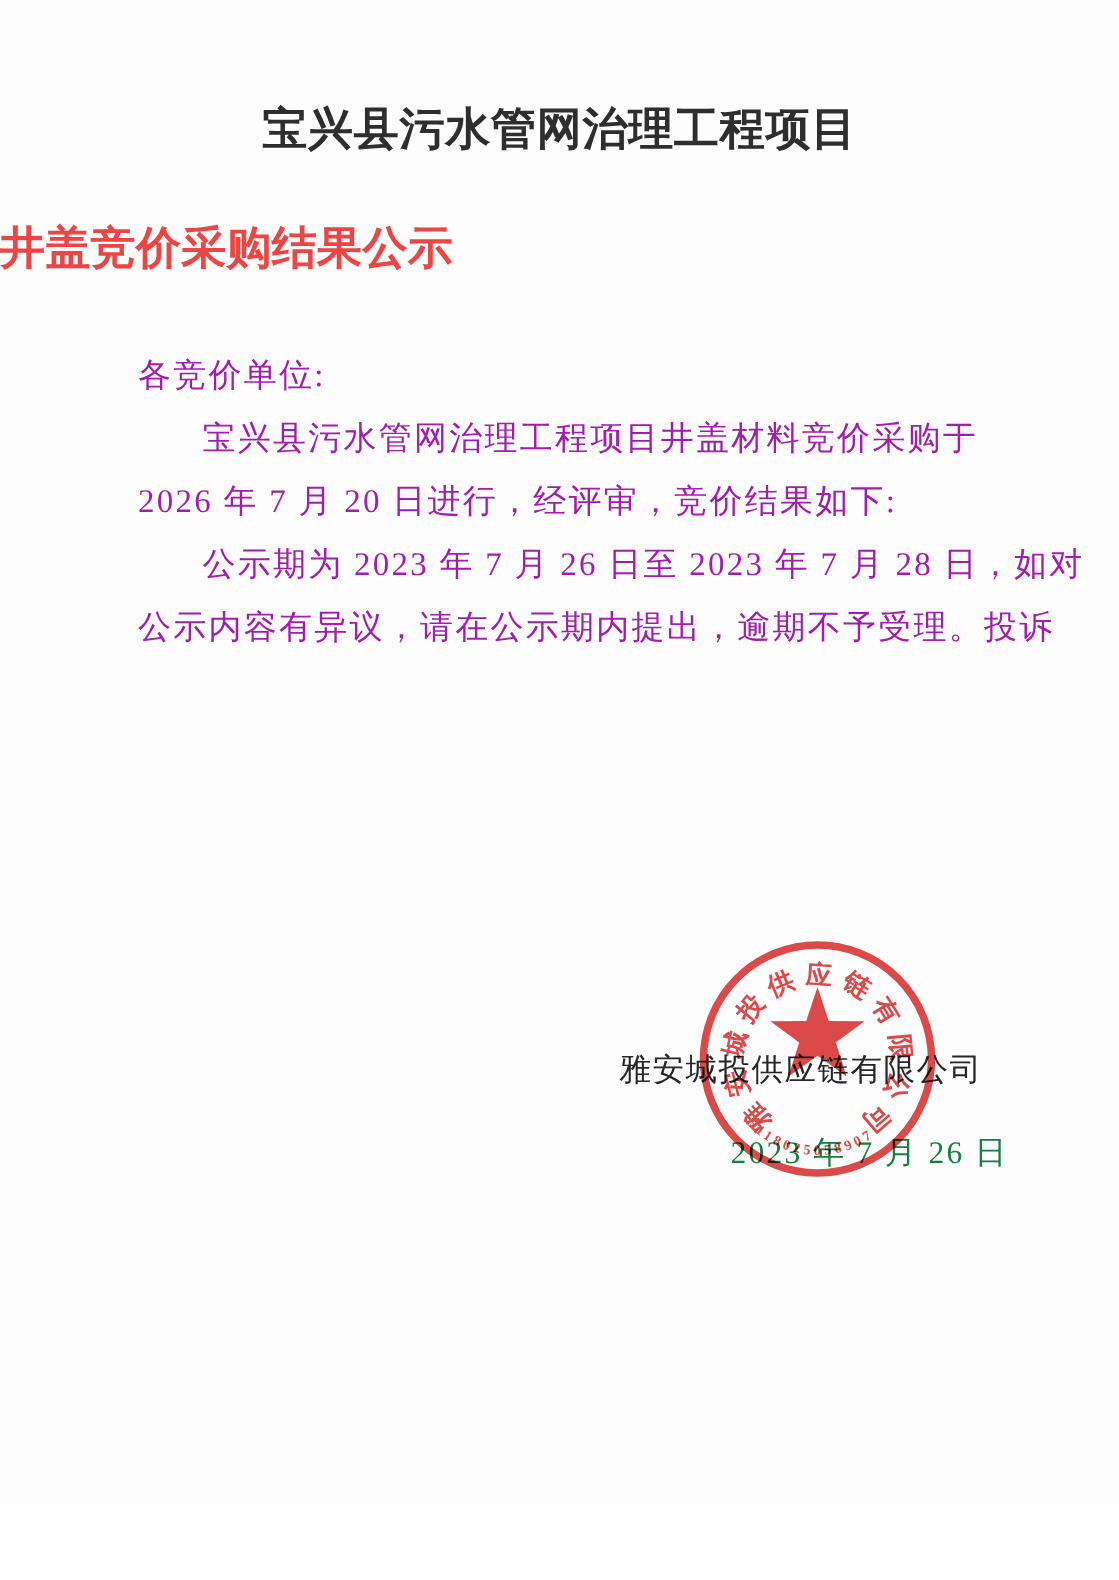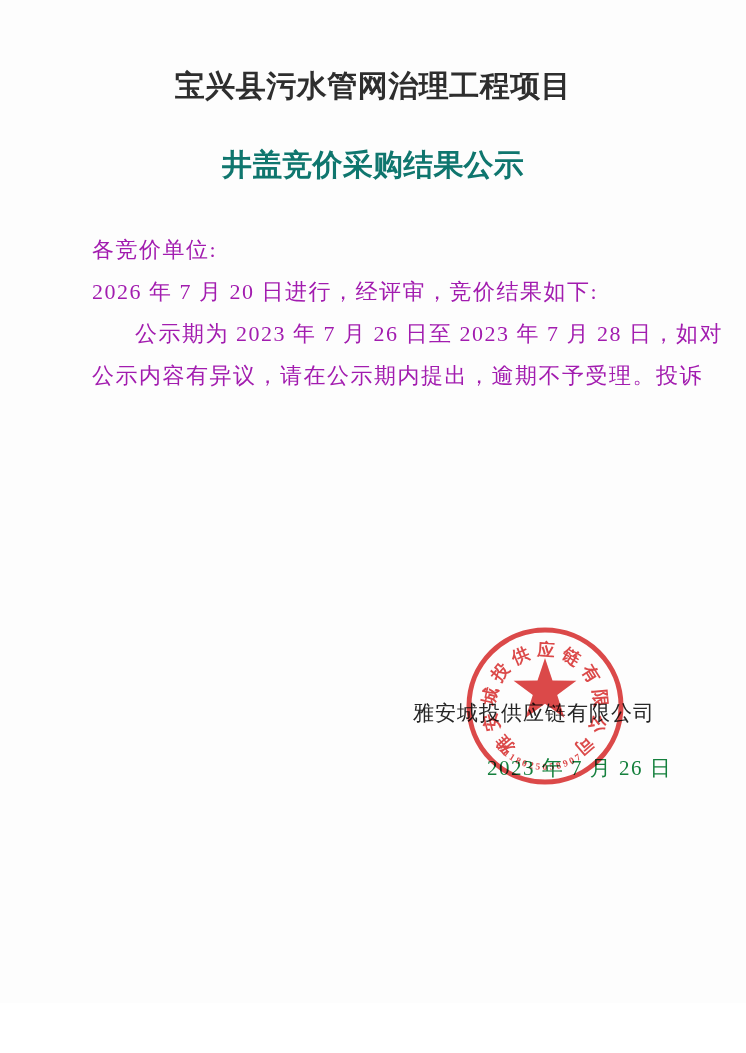--- a/index.html
+++ b/index.html
@@ -23,26 +23,26 @@
     font-weight: bold;
     font-size: 30px;
     letter-spacing: 0.5px;
     color: #2e2e2e;
   }
   .doc-subtitle {
     position: absolute;
     top: 145px;
     left: 0;
     width: 100%;
-    text-align: center;
+    text-align: left;
     font-family: "Liberation Sans", sans-serif;
     font-weight: bold;
     font-size: 30px;
     letter-spacing: 0.2px;
-    color: #0f766e;
+    color: #ef4444;
   }
   .body-block {
     position: absolute;
     top: 229px;
     left: 92px;
     width: 572px;
   }
   .body-line {
     font-size: 22px;
     line-height: 42px;
@@ -89,20 +89,21 @@
 <body>
 
 <div class="page">
 
   <div class="doc-title">宝兴县污水管网治理工程项目</div>
 
   <div class="doc-subtitle">井盖竞价采购结果公示</div>
 
   <div class="body-block">
     <div class="body-line">各竞价单位:</div>
+    <div class="body-line indent">宝兴县污水管网治理工程项目井盖材料竞价采购于</div>
     <div class="body-line">2026 年 7 月 20 日进行，经评审，竞价结果如下:</div>
     <div class="body-line indent">公示期为 2023 年 7 月 26 日至 2023 年 7 月 28 日，如对</div>
     <div class="body-line">公示内容有异议，请在公示期内提出，逾期不予受理。投诉</div>
   </div>
 
   <div class="signature-company">雅安城投供应链有限公司</div>
 
   <div class="signature-date">2023 年 7 月 26 日</div>
 
   <div class="seal">

